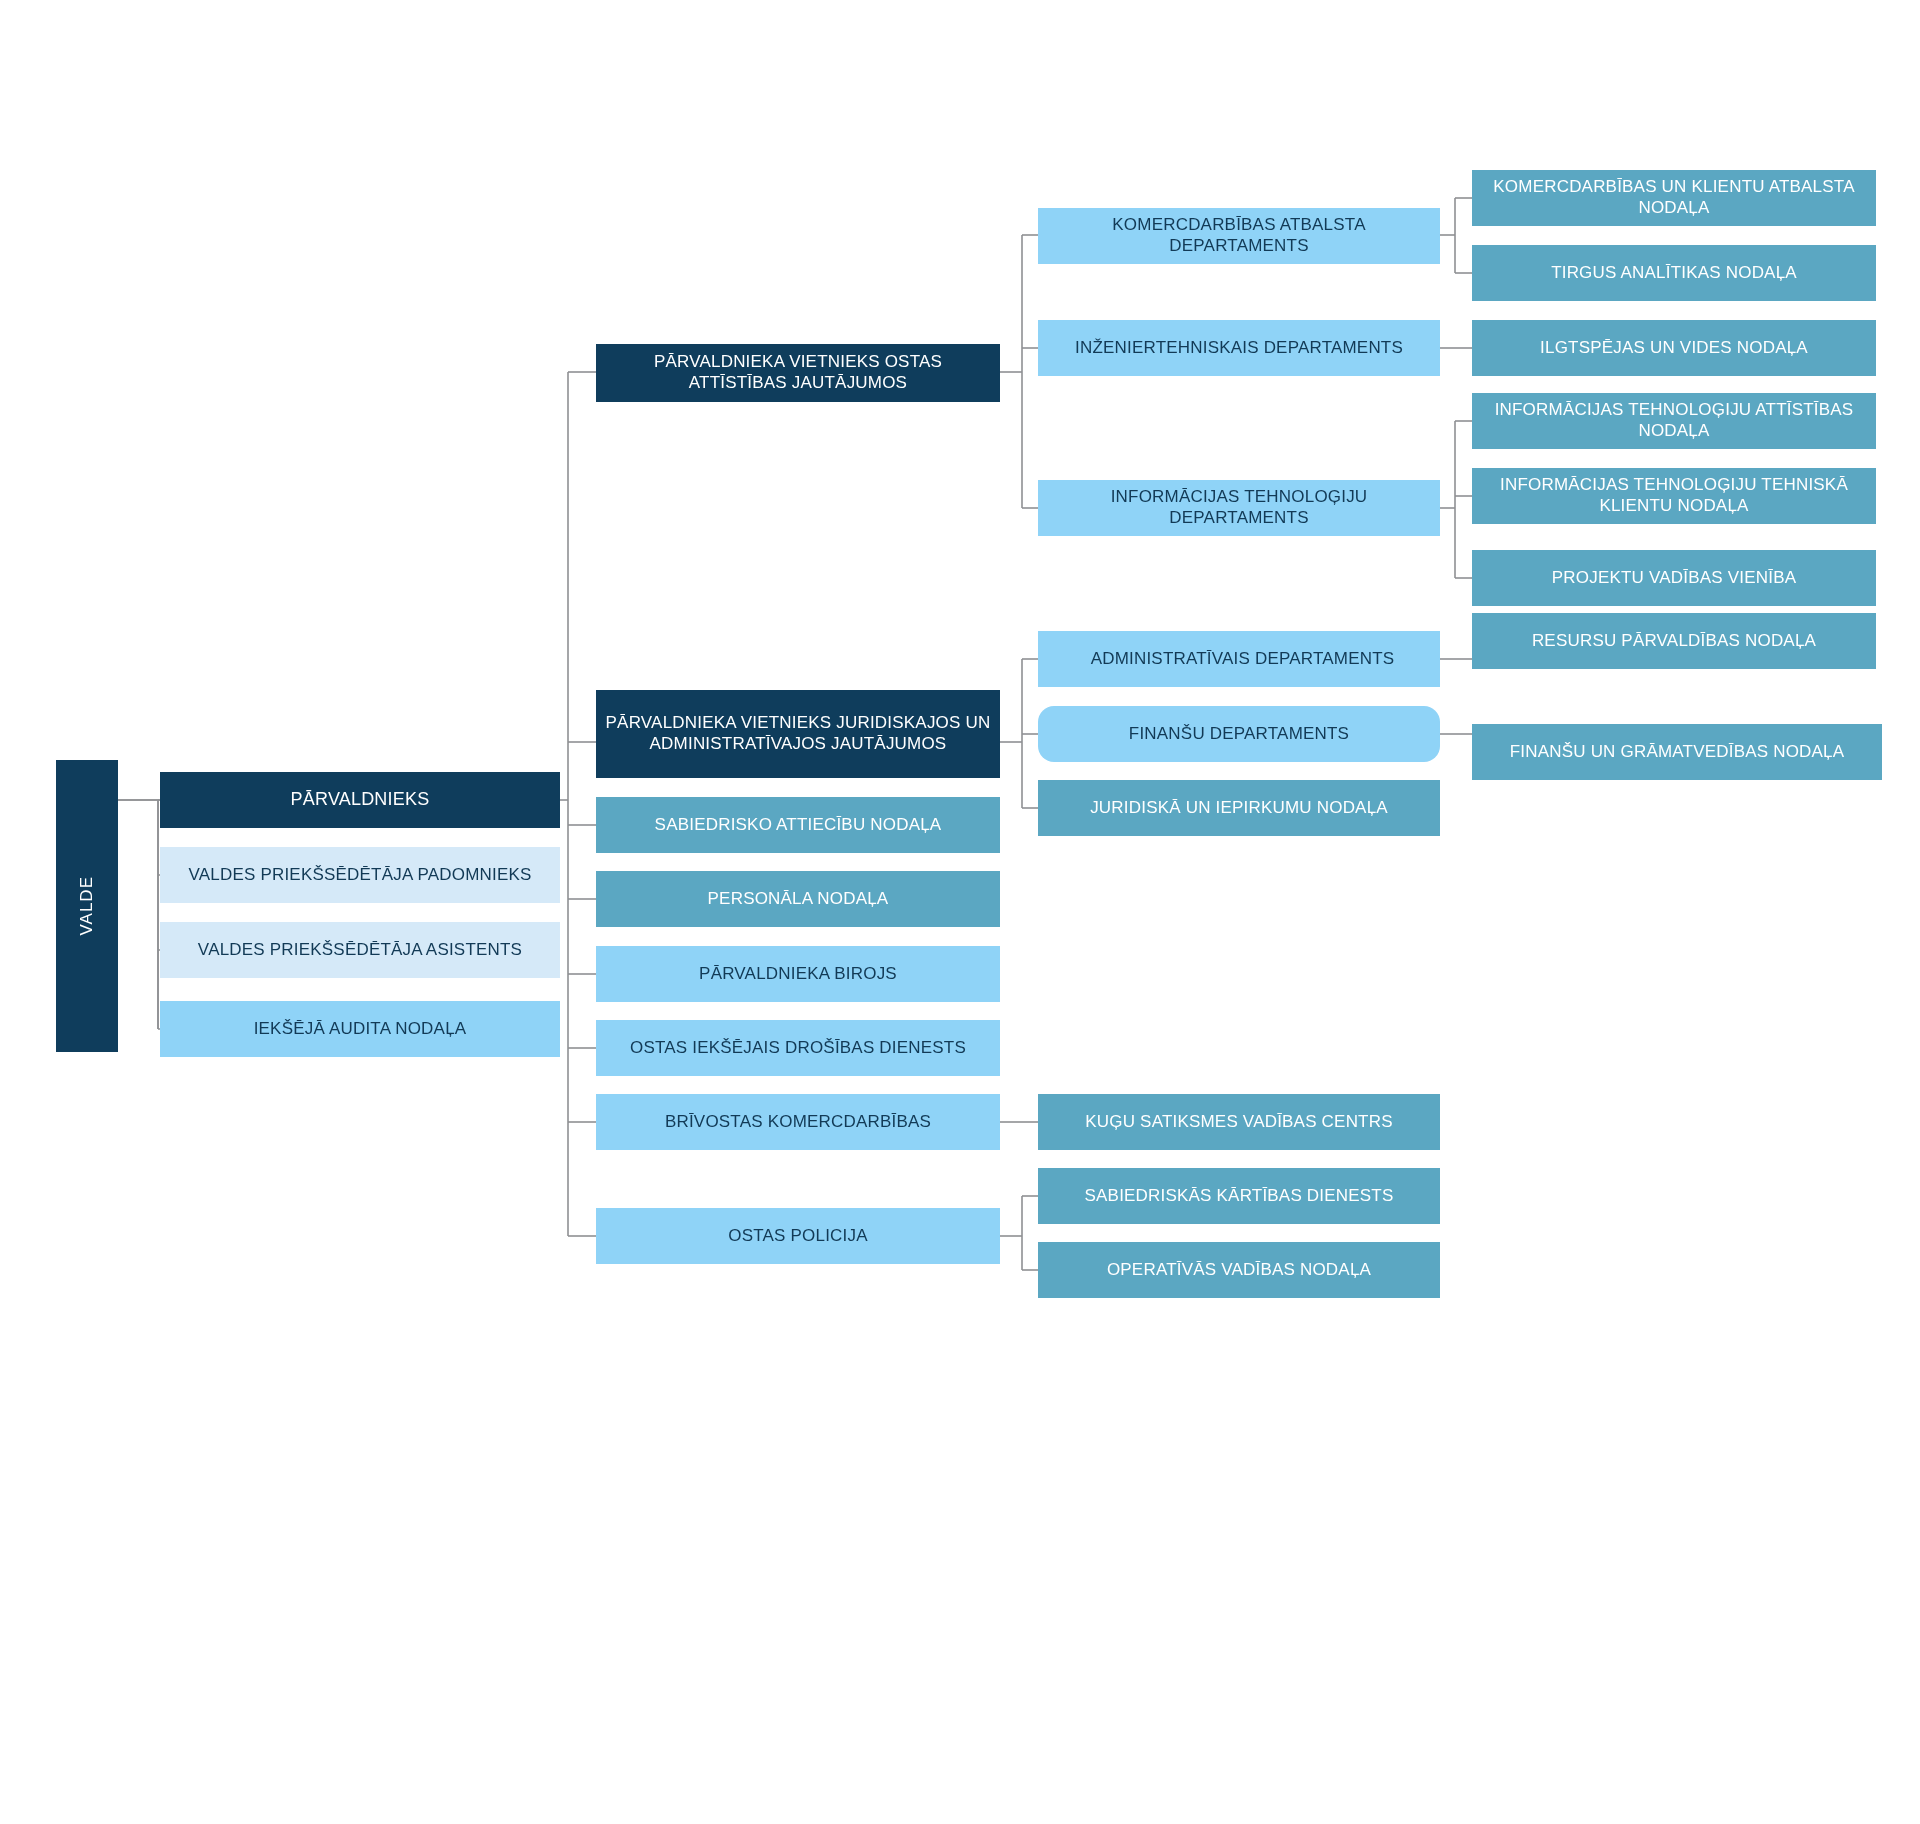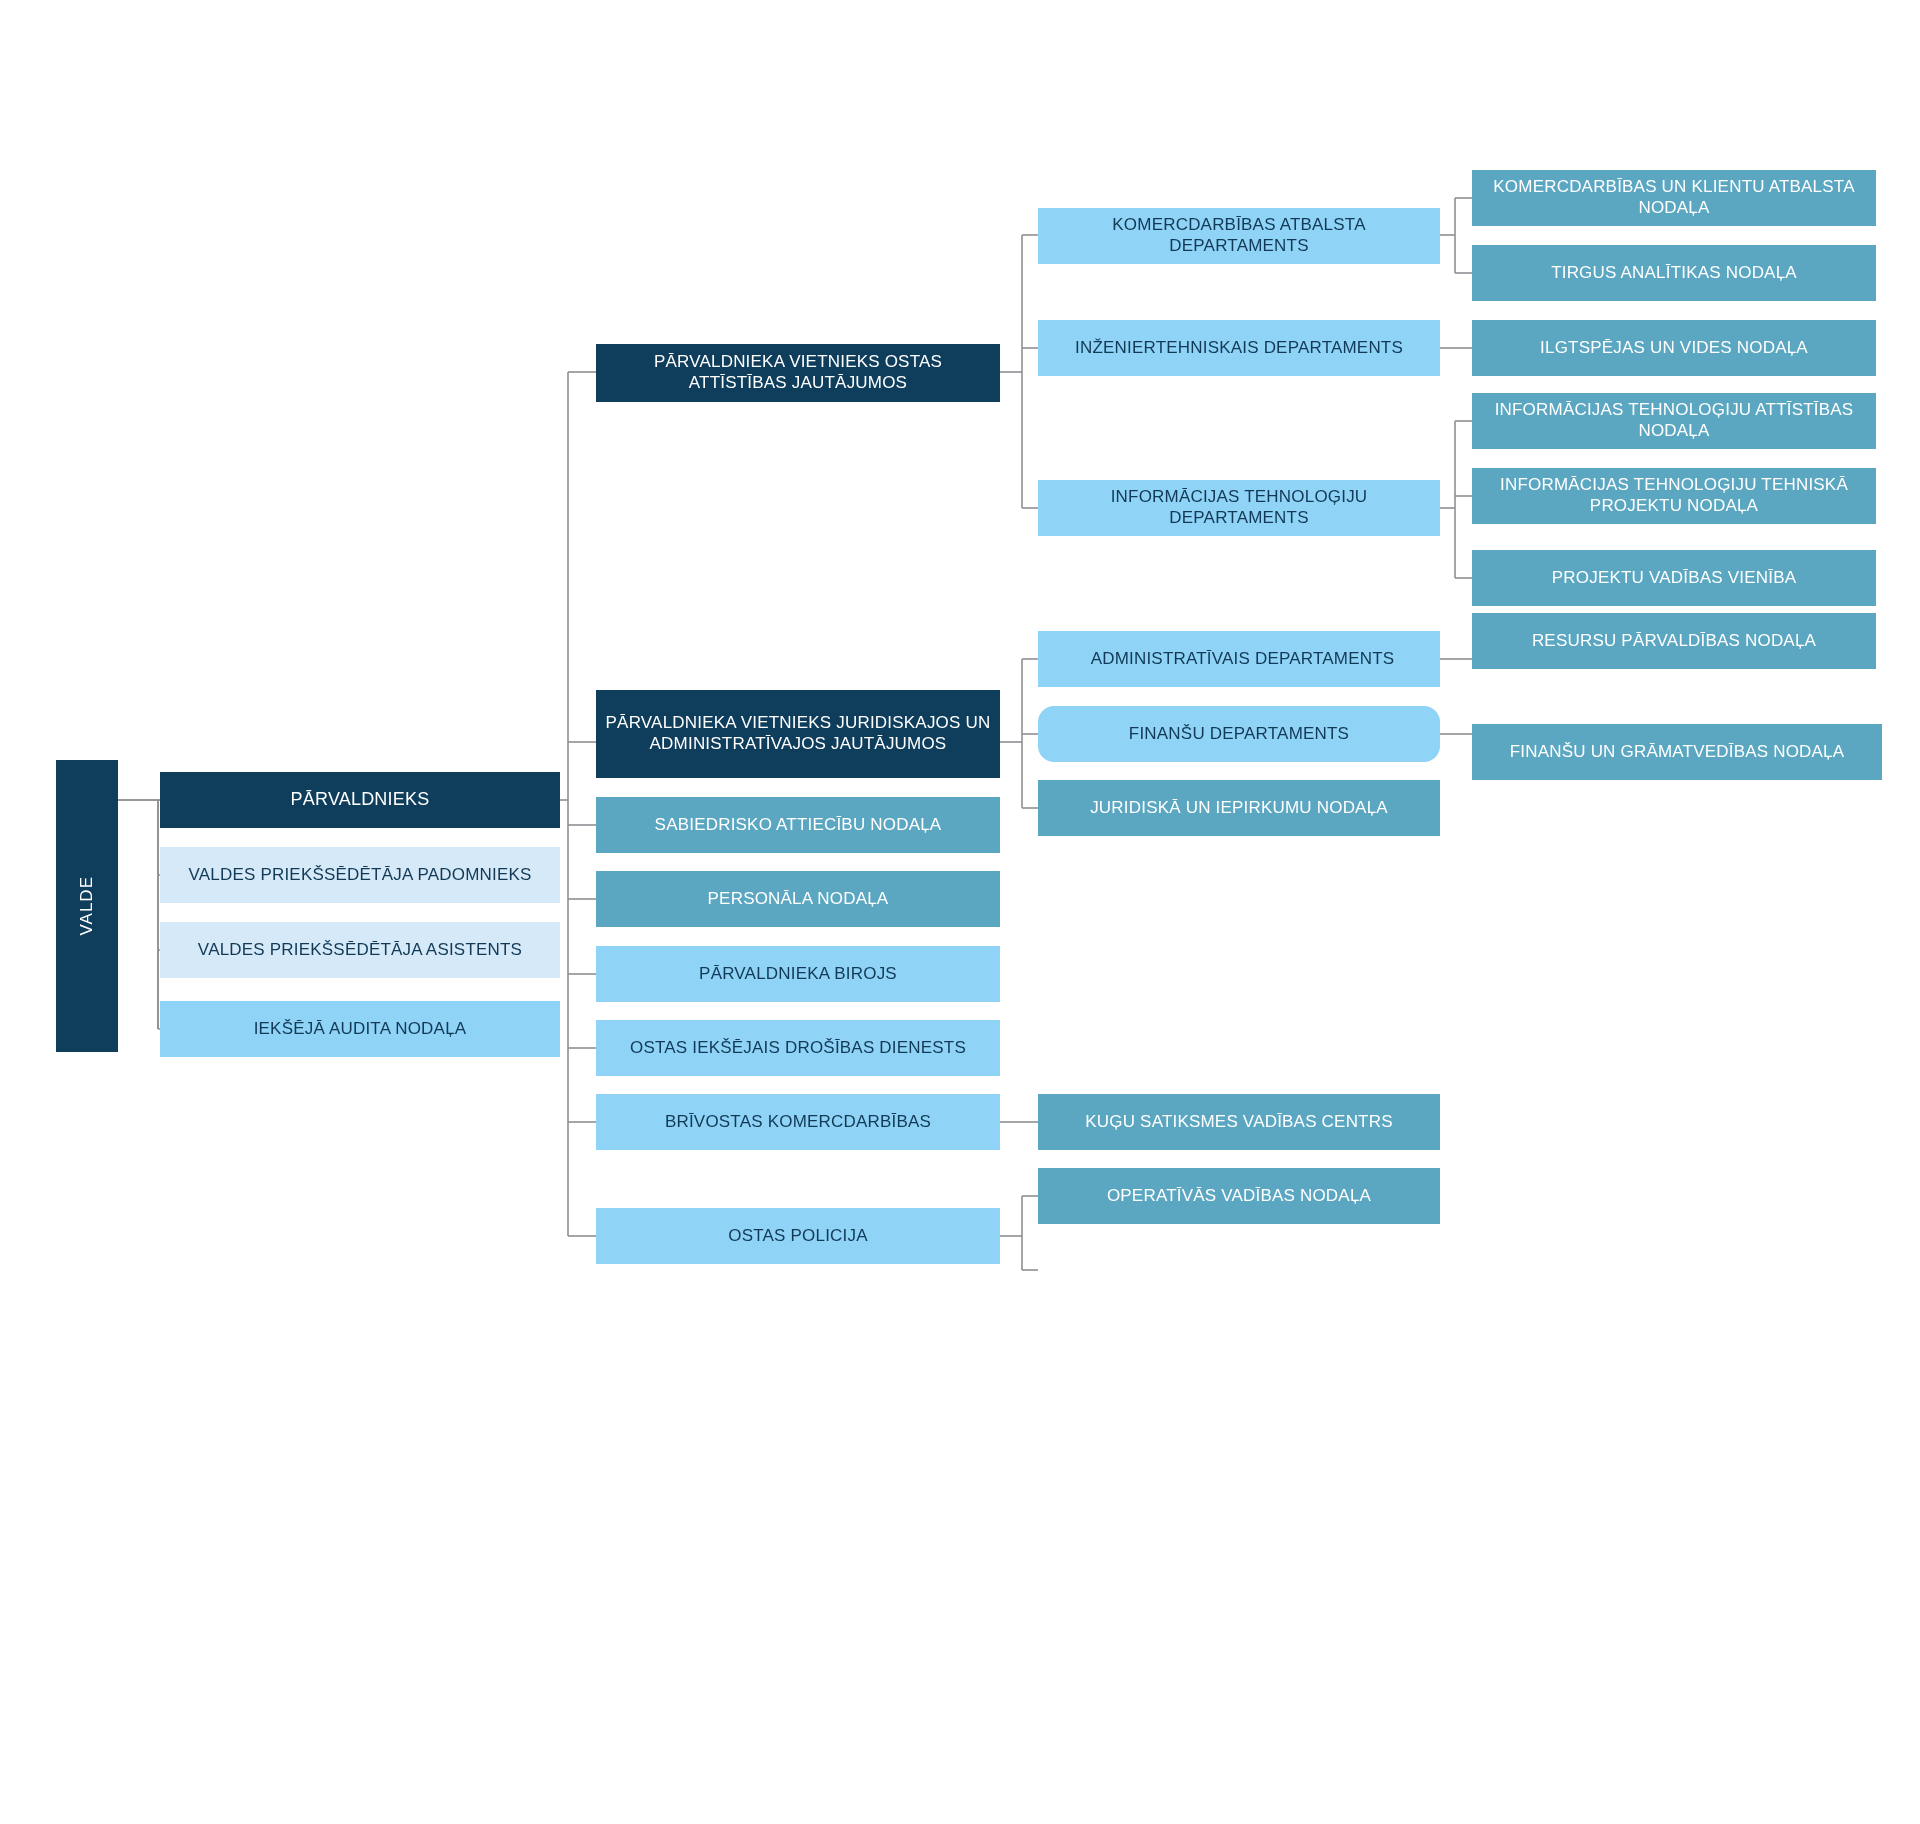--- a/index.html
+++ b/index.html
@@ -139,31 +139,31 @@
   <div class="node c-lblue" style="left:1038px;top:631px;width:402px;height:56px;font-size:17px;padding-left:15px;">ADMINISTRATĪVAIS DEPARTAMENTS</div>
 
   <div class="node c-lblue" style="left:1038px;top:706px;width:402px;height:56px;font-size:17px;border-radius:16px;">FINANŠU DEPARTAMENTS</div>
 
   <div class="node c-teal" style="left:1038px;top:780px;width:402px;height:56px;font-size:17px;">JURIDISKĀ UN IEPIRKUMU NODAĻA</div>
 
   <div class="node c-teal" style="left:1038px;top:1094px;width:402px;height:56px;font-size:17px;">KUĢU SATIKSMES VADĪBAS CENTRS</div>
 
   <div class="node c-teal" style="left:1038px;top:1168px;width:402px;height:56px;font-size:17px;">SABIEDRISKĀS KĀRTĪBAS DIENESTS</div>
 
-  <div class="node c-teal" style="left:1038px;top:1168px;width:402px;height:56px;font-size:17px;">OPERATĪVĀS VADĪBAS NODAĻA</div>
+  <div class="node c-teal" style="left:1038px;top:1242px;width:402px;height:56px;font-size:17px;">OPERATĪVĀS VADĪBAS NODAĻA</div>
 
   <div class="node c-teal" style="left:1472px;top:170px;width:404px;height:56px;font-size:17px;">KOMERCDARBĪBAS UN KLIENTU ATBALSTA NODAĻA</div>
 
   <div class="node c-teal" style="left:1472px;top:245px;width:404px;height:56px;font-size:17px;">TIRGUS ANALĪTIKAS NODAĻA</div>
 
   <div class="node c-teal" style="left:1472px;top:320px;width:404px;height:56px;font-size:17px;">ILGTSPĒJAS UN VIDES NODAĻA</div>
 
   <div class="node c-teal" style="left:1472px;top:393px;width:404px;height:56px;font-size:17px;">INFORMĀCIJAS TEHNOLOĢIJU ATTĪSTĪBAS NODAĻA</div>
 
-  <div class="node c-teal" style="left:1472px;top:468px;width:404px;height:56px;font-size:17px;">INFORMĀCIJAS TEHNOLOĢIJU TEHNISKĀ PROJEKTU NODAĻA</div>
+  <div class="node c-teal" style="left:1472px;top:468px;width:404px;height:56px;font-size:17px;">INFORMĀCIJAS TEHNOLOĢIJU TEHNISKĀ KLIENTU NODAĻA</div>
 
   <div class="node c-teal" style="left:1472px;top:550px;width:404px;height:56px;font-size:17px;">PROJEKTU VADĪBAS VIENĪBA</div>
 
   <div class="node c-teal" style="left:1472px;top:613px;width:404px;height:56px;font-size:17px;">RESURSU PĀRVALDĪBAS NODAĻA</div>
 
   <div class="node c-teal" style="left:1472px;top:706px;width:410px;height:56px;font-size:17px;margin-top:18px;">FINANŠU UN GRĀMATVEDĪBAS NODAĻA</div>
 
 </div>
 
 </body></html>

